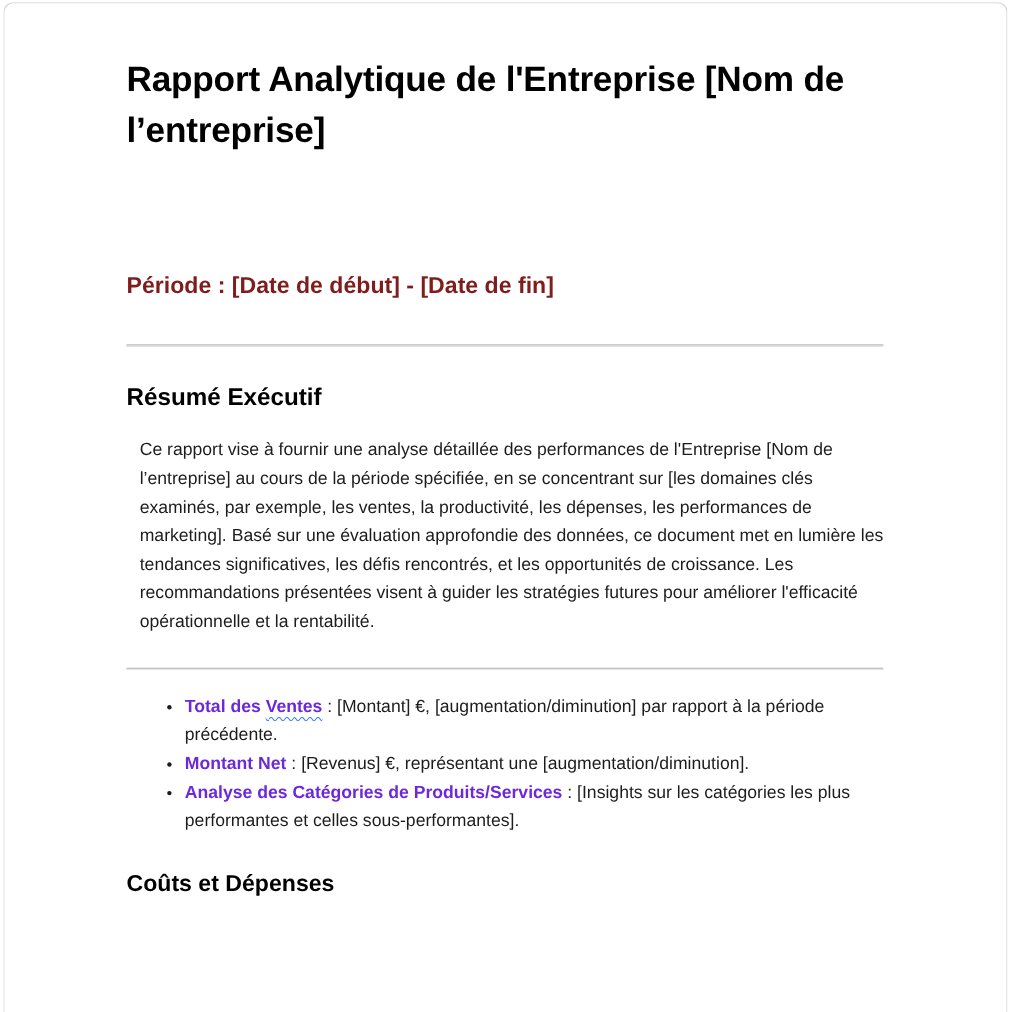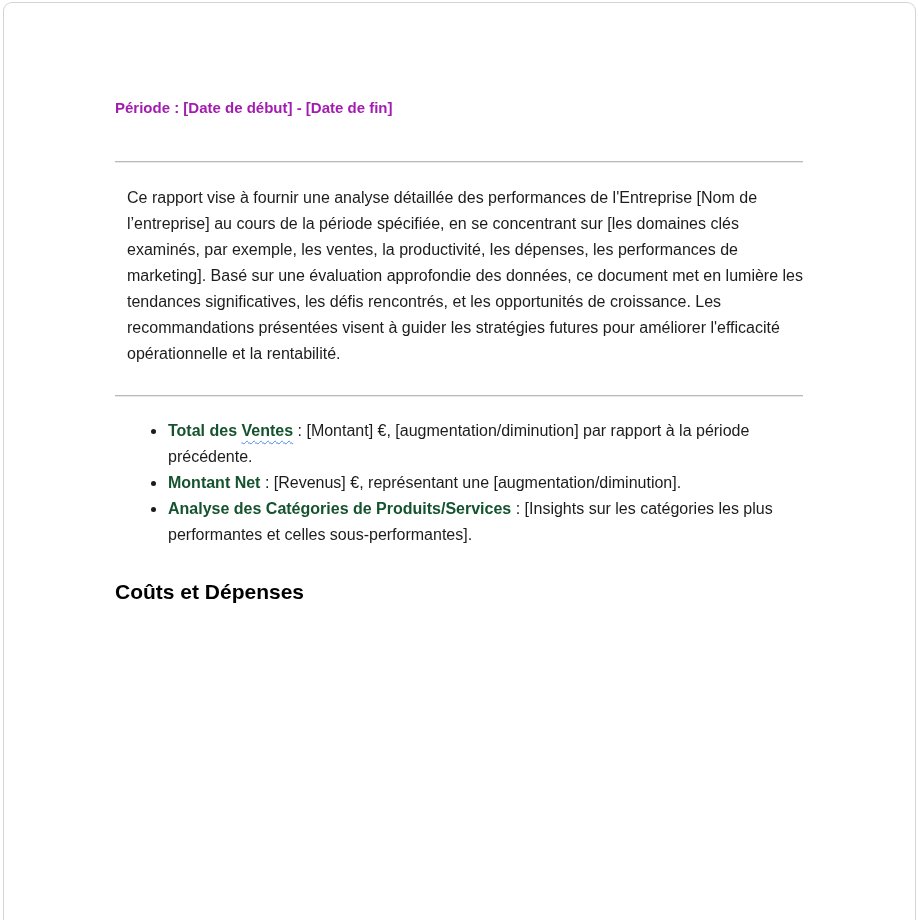--- a/index.html
+++ b/index.html
@@ -26,25 +26,25 @@
   }
   .doc-title {
     margin: 0;
     font-size: 32px;
     line-height: 46px;
     font-weight: bold;
     color: #000000;
     letter-spacing: -0.2px;
   }
   .period {
-    margin: 46px 0 0 0;
-    font-size: 15px;
+    margin: 106px 0 0 0;
+    font-size: 21px;
     line-height: 26px;
     font-weight: bold;
-    color: #a21caf;
+    color: #7f1d1d;
   }
   hr.rule {
     margin: 40px 0 0 0;
     border: none;
     height: 2px;
     background: #b9b9b9;
     border-bottom: 1px solid #e9e9e9;
   }
   hr.rule2 { margin-top: 28px; }
   .h-exec {
@@ -78,40 +78,42 @@
     margin: 21px 0 0 0;
     padding: 0 0 0 52px;
     list-style: disc outside;
   }
   ul.bullets li {
     font-size: 16px;
     line-height: 26px;
     color: #1c1c1c;
     padding-left: 1px;
   }
-  ul.bullets li b { color: #14532d; }
+  ul.bullets li b { color: #6d28d9; }
   .wavy {
     text-decoration-line: underline;
     text-decoration-style: wavy;
     text-decoration-color: #4a86e8;
     text-decoration-thickness: 1px;
     text-underline-offset: 4px;
   }
   .h-costs { margin-top: 31px; }
 </style>
 </head>
 <body>
 
 <div class="page">
 
+  <h1 class="doc-title">Rapport Analytique de l'Entreprise [Nom de l’entreprise]</h1>
 
   <p class="period">Période : [Date de début] - [Date de fin]</p>
 
   <hr class="rule">
 
+  <h2 class="h-exec">Résumé Exécutif</h2>
 
   <p class="body-text">Ce rapport vise à fournir une analyse détaillée des performances de l'Entreprise [Nom de l’entreprise] au cours de la période spécifiée, en se concentrant sur [les domaines clés examinés, par exemple, les ventes, la productivité, les dépenses, les performances de marketing]. Basé sur une évaluation approfondie des données, ce document met en lumière les tendances significatives, les défis rencontrés, et les opportunités de croissance. Les recommandations présentées visent à guider les stratégies futures pour améliorer l'efficacité opérationnelle et la rentabilité.</p>
 
   <hr class="rule rule2">
 
 
 
   <ul class="bullets">
     <li>
       <b><span>Total des </span><span class="wavy">Ventes</span></b><span> : [Montant] €, [augmentation/diminution] par rapport à la période précédente.</span>

